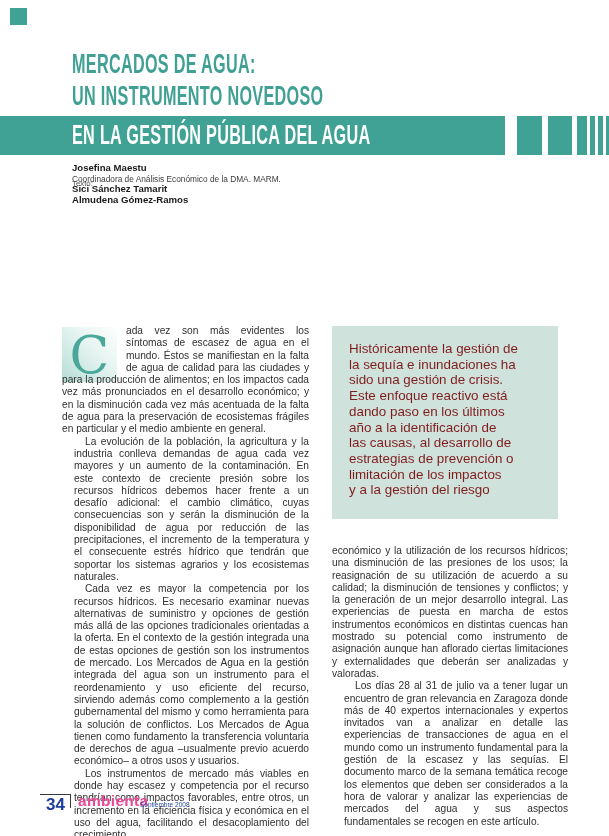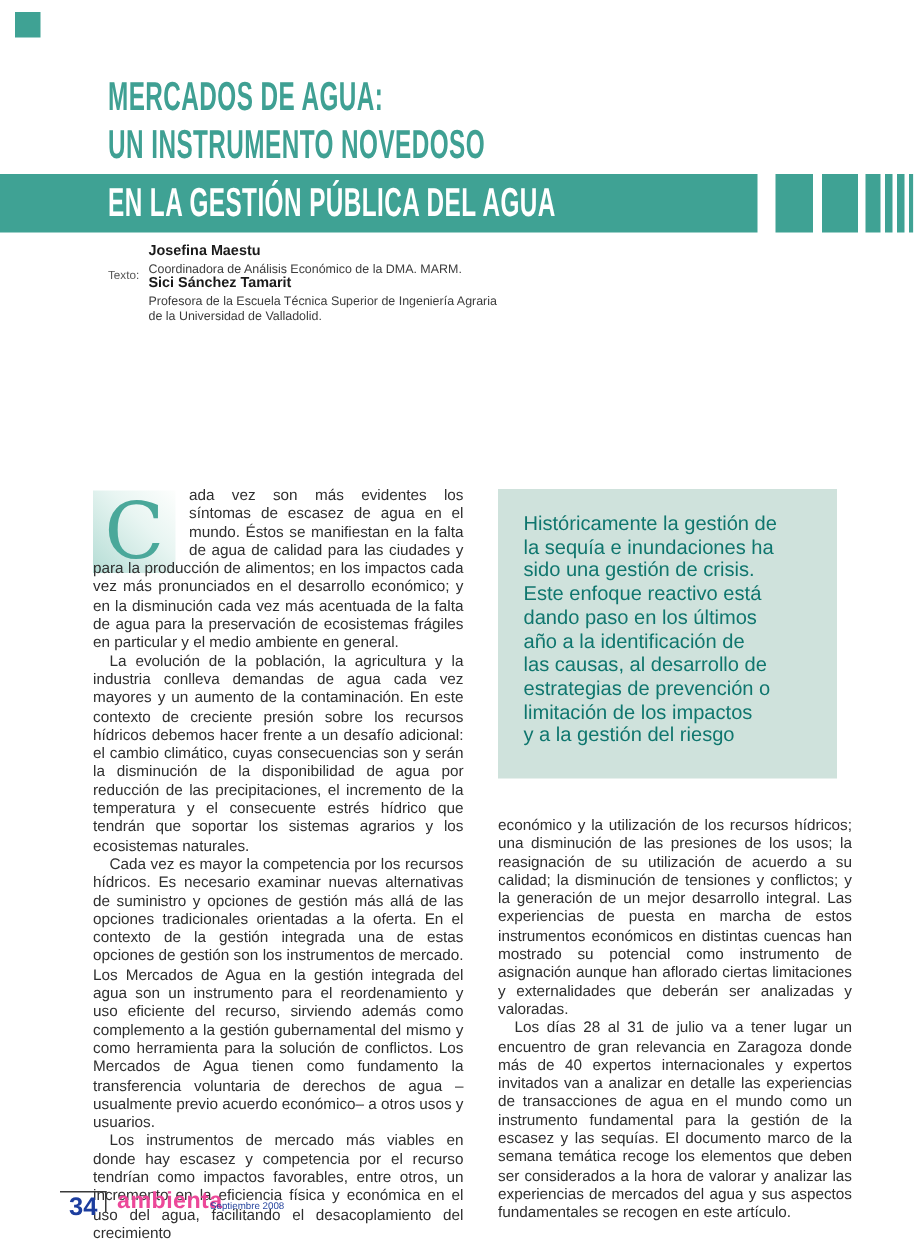--- a/index.html
+++ b/index.html
@@ -33,44 +33,44 @@
   .d1 { left: 517px; width: 25px; }
   .d2 { left: 548px; width: 24px; }
   .d3 { left: 577px; width: 10px; }
   .d4 { left: 590px; width: 5px; }
   .d5 { left: 598px; width: 5px; }
   .d6 { left: 606px; width: 3px; }
 
   
   .byline { position: absolute; left: 72px; top: 163px; width: 285px; font-size: 8.3px; line-height: 10.6px; color: #3c3c3c; }
   .texto-label { position: absolute; left: 0; top: 16px; font-size: 7.8px; color: #555; }
-  .author-entries { margin-left: 27px; }
+  .author-entries { }
   .a-name { font-weight: bold; font-size: 9.6px; line-height: 10.6px; color: #1a1a1a; }
   .a-role { white-space: pre-line; }
 
   
   .col { position: absolute; text-align: justify; font-size: 10.2px; line-height: 12.3px; color: #2f2f2f; }
   .col-left  { left: 62px;  top: 325px; width: 247px; }
   .col-right { left: 332px; top: 545px; width: 236px; }
   .para { margin: 0; }
-  .para.indent { text-indent: 11px; }
+  .para.indent { text-indent: 11px; margin-left: 12px; }
 
   .dropcap {
     float: left; width: 55px; height: 55px; margin: 2px 9px -8px 0;
     background: linear-gradient(45deg, #b5ddd5 0%, #e8f5f2 60%, #fdfefd 100%);
     color: #4aa89a; font-family: "DejaVu Serif", serif;
     font-size: 52px; line-height: 56px; text-align: center; text-indent: 0;
   }
 
   
   .quote-box {
     position: absolute; left: 332px; top: 326px; width: 226px; height: 193px;
     background: #cfe2dc; box-sizing: border-box; padding: 15px 8px 0 17px;
   }
-  .quote-text { white-space: pre-line; color: #0f766e; font-size: 13.4px; line-height: 15.7px; }
+  .quote-text { white-space: pre-line; color: #7f1d1d; font-size: 13.4px; line-height: 15.7px; }
 
   
   .footer-rule { position: absolute; left: 40px; top: 794px; width: 31px; height: 1px; background: #3a3a3a; }
   .footer-vert { position: absolute; left: 70px; top: 794px; width: 1px; height: 14px; background: #3a3a3a; }
   .page-number { position: absolute; left: 46px; top: 795px; color: #1c3d9e; font-weight: bold; font-size: 17px; }
   .magazine { position: absolute; left: 78px; top: 792px; color: #ec4899; font-weight: bold; font-size: 15.5px; letter-spacing: 0.3px; }
   .issue { position: absolute; left: 140px; top: 801px; color: #29479f; font-size: 6.5px; }
 </style>
 </head>
 <body>
@@ -90,22 +90,21 @@
   <div class="deco d4"></div>
   <div class="deco d5"></div>
   <div class="deco d6"></div>
 
   <div class="byline">
     <div class="texto-label">Texto:</div>
     <div class="author-entries">
         <div class="a-name">Josefina Maestu</div>
         <div class="a-role">Coordinadora de Análisis Económico de la DMA. MARM.</div>
         <div class="a-name">Sici Sánchez Tamarit</div>
-        <div class="a-role">Profesora de la Escuela Técnica Superior de Ingeniería Agraria
-de la Universidad de Valladolid.</div>
+        <div class="a-name">Almudena Gómez-Ramos</div>
       </div>
   </div>
 
   <div class="col col-left">
       <p class="para"><span class="dropcap">C</span>ada vez son más evidentes los síntomas de escasez de agua en el mundo. Éstos se manifiestan en la falta de agua de calidad para las ciudades y para la producción de alimentos; en los impactos cada vez más pronunciados en el desarrollo económico; y en la disminución cada vez más acentuada de la falta de agua para la preservación de ecosistemas frágiles en particular y el medio ambiente en general.</p>
       <p class="para indent">La evolución de la población, la agricultura y la industria conlleva demandas de agua cada vez mayores y un aumento de la contaminación. En este contexto de creciente presión sobre los recursos hídricos debemos hacer frente a un desafío adicional: el cambio climático, cuyas consecuencias son y serán la disminución de la disponibilidad de agua por reducción de las precipitaciones, el incremento de la temperatura y el consecuente estrés hídrico que tendrán que soportar los sistemas agrarios y los ecosistemas naturales.</p>
       <p class="para indent">Cada vez es mayor la competencia por los recursos hídricos. Es necesario examinar nuevas alternativas de suministro y opciones de gestión más allá de las opciones tradicionales orientadas a la oferta. En el contexto de la gestión integrada una de estas opciones de gestión son los instrumentos de mercado. Los Mercados de Agua en la gestión integrada del agua son un instrumento para el reordenamiento y uso eficiente del recurso, sirviendo además como complemento a la gestión gubernamental del mismo y como herramienta para la solución de conflictos. Los Mercados de Agua tienen como fundamento la transferencia voluntaria de derechos de agua –usualmente previo acuerdo económico– a otros usos y usuarios.</p>
       <p class="para indent">Los instrumentos de mercado más viables en donde hay escasez y competencia por el recurso tendrían como impactos favorables, entre otros, un incremento en la eficiencia física y económica en el uso del agua, facilitando el desacoplamiento del crecimiento</p>
     </div>
 

